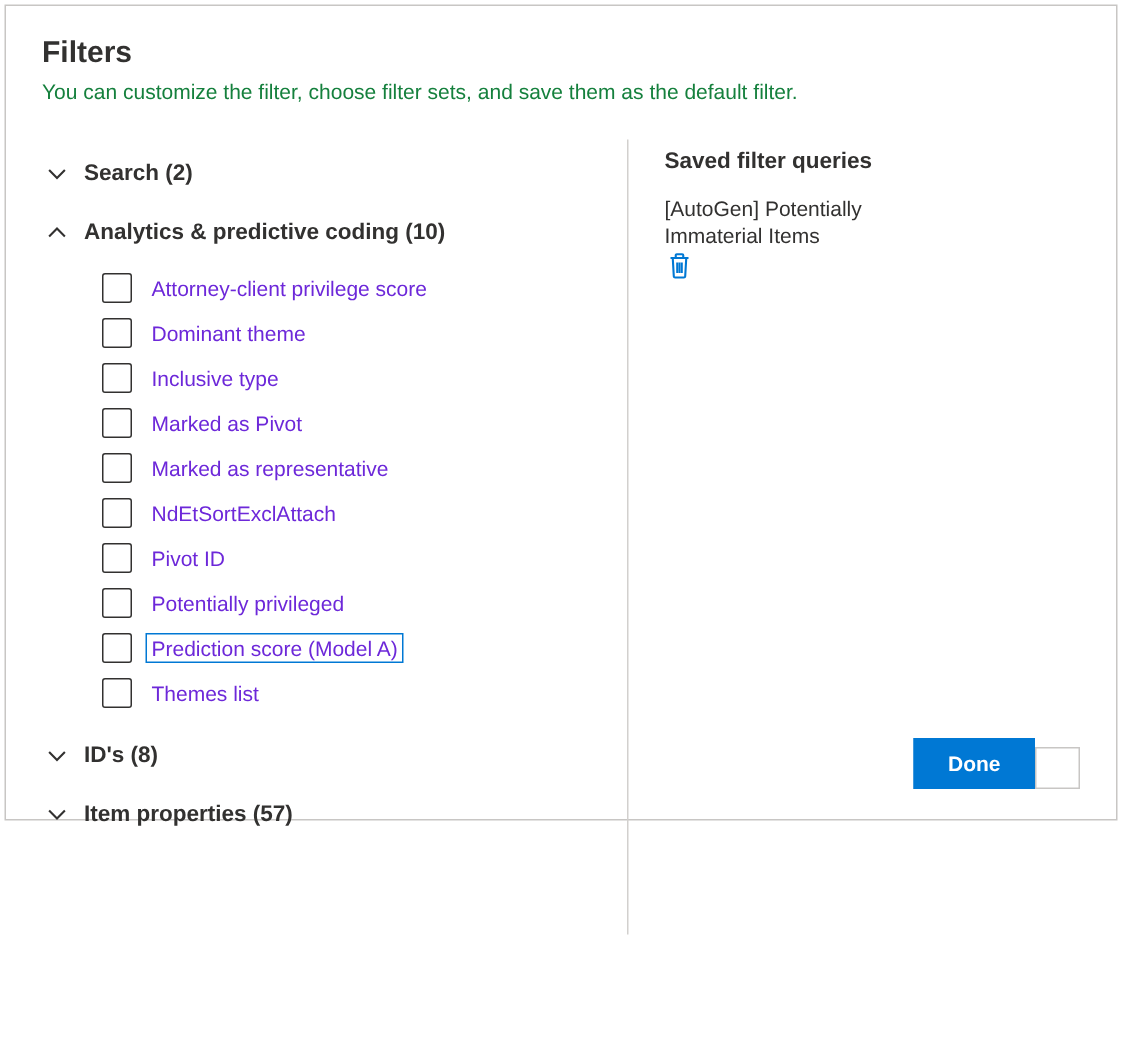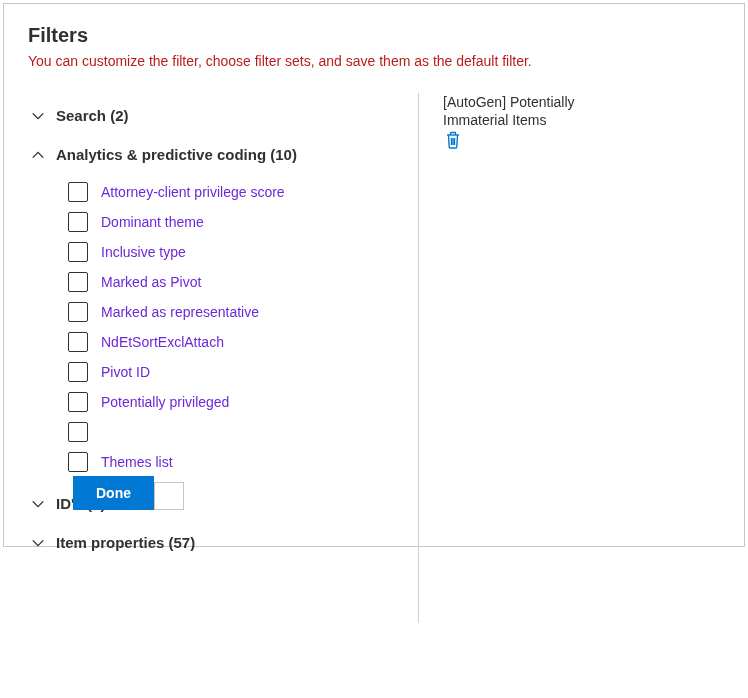--- a/index.html
+++ b/index.html
@@ -22,21 +22,21 @@
     position: relative;
   }
   .title {
     font-size: 20px;
     font-weight: 600;
     margin: 0 0 6px 0;
     color: #323130;
   }
   .subtitle {
     font-size: 14px;
-    color: #b91c1c;
+    color: #15803d;
     margin: 0 0 24px 0;
   }
   .columns {
     display: flex;
     flex-direction: row;
     height: 530px;
   }
   .left-col {
     flex: 0 0 390px;
     padding-right: 16px;
@@ -114,27 +114,26 @@
     line-height: 1.3;
   }
   .saved-item .trash {
     color: #0078d4;
     cursor: pointer;
     padding: 2px;
   }
   .trash svg { width: 16px; height: 18px; stroke: #0078d4; stroke-width: 1.4; fill: none; }
   .footer {
     position: absolute;
-    bottom: 36px;
+    bottom: 20px;
     left: 24px;
     right: 24px;
     display: flex;
-    justify-content: flex-start;
+    justify-content: flex-end;
     align-items: flex-end;
-    margin-left: 45px;
   }
   .btn-primary {
     background: #0078d4;
     color: #fff;
     border: 1px solid #0078d4;
     font-size: 14px;
     font-weight: 600;
     padding: 8px 22px;
     cursor: pointer;
   }
@@ -202,20 +201,21 @@
           <div class="option-row">
             <div class="cb"></div>
             <span class="opt-label">Pivot ID</span>
           </div>
           <div class="option-row">
             <div class="cb"></div>
             <span class="opt-label">Potentially privileged</span>
           </div>
           <div class="option-row highlighted">
             <div class="cb"></div>
+            <span class="opt-label">Prediction score (Model A)</span>
           </div>
           <div class="option-row">
             <div class="cb"></div>
             <span class="opt-label">Themes list</span>
           </div>
         </div>
 
       <div class="section-header">
         <span class="chev">
           <svg viewBox="0 0 16 16">
@@ -232,20 +232,21 @@
             </svg>
         </span>
         <span class="label">Item properties (57)</span>
       </div>
 
     </div>
 
     <div class="divider"></div>
 
     <div class="right-col">
+      <div class="saved-heading">Saved filter queries</div>
       <div class="saved-item">
         <div class="saved-label">[AutoGen] Potentially Immaterial Items</div>
         <div class="trash">
           <svg viewBox="0 0 16 18">
             <path d="M2 4 H14"></path>
             <path d="M5.5 4 V2.2 C5.5 1.8 5.8 1.5 6.2 1.5 H9.8 C10.2 1.5 10.5 1.8 10.5 2.2 V4"></path>
             <path d="M3.5 4 L4.2 16.2 C4.25 16.7 4.6 17 5.1 17 H10.9 C11.4 17 11.75 16.7 11.8 16.2 L12.5 4"></path>
             <path d="M6.5 7 V14"></path>
             <path d="M8 7 V14"></path>
             <path d="M9.5 7 V14"></path>

